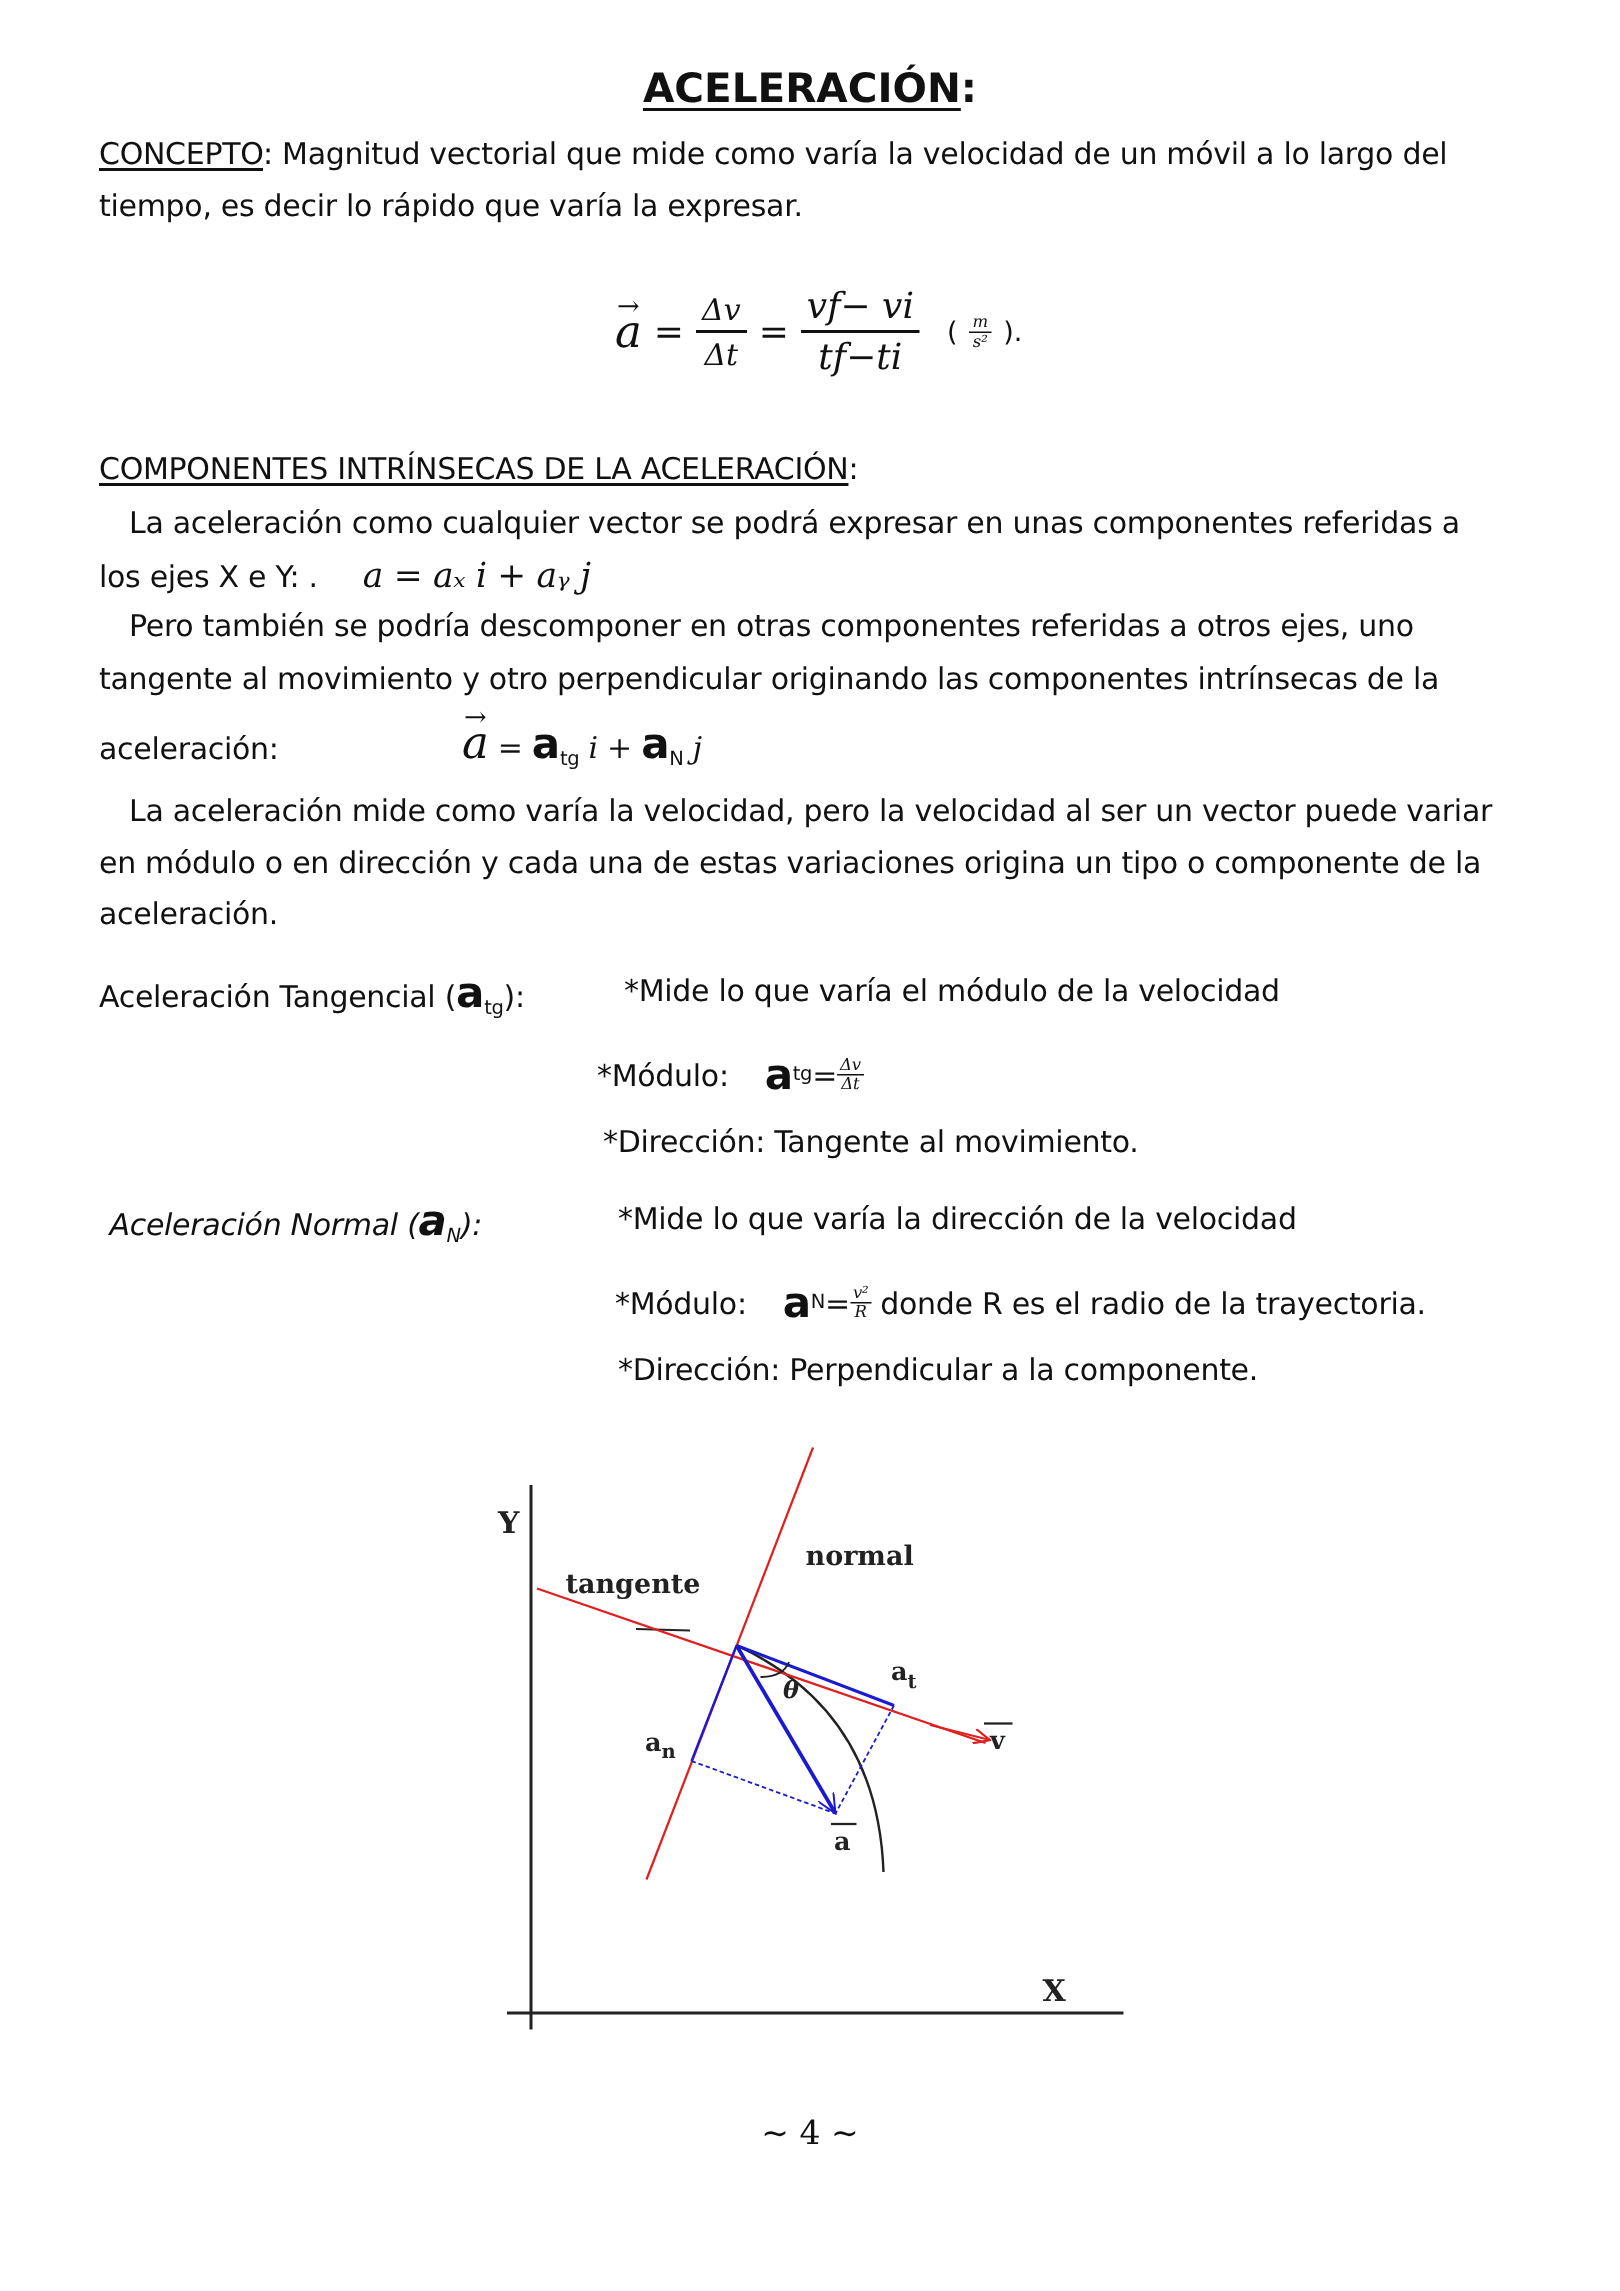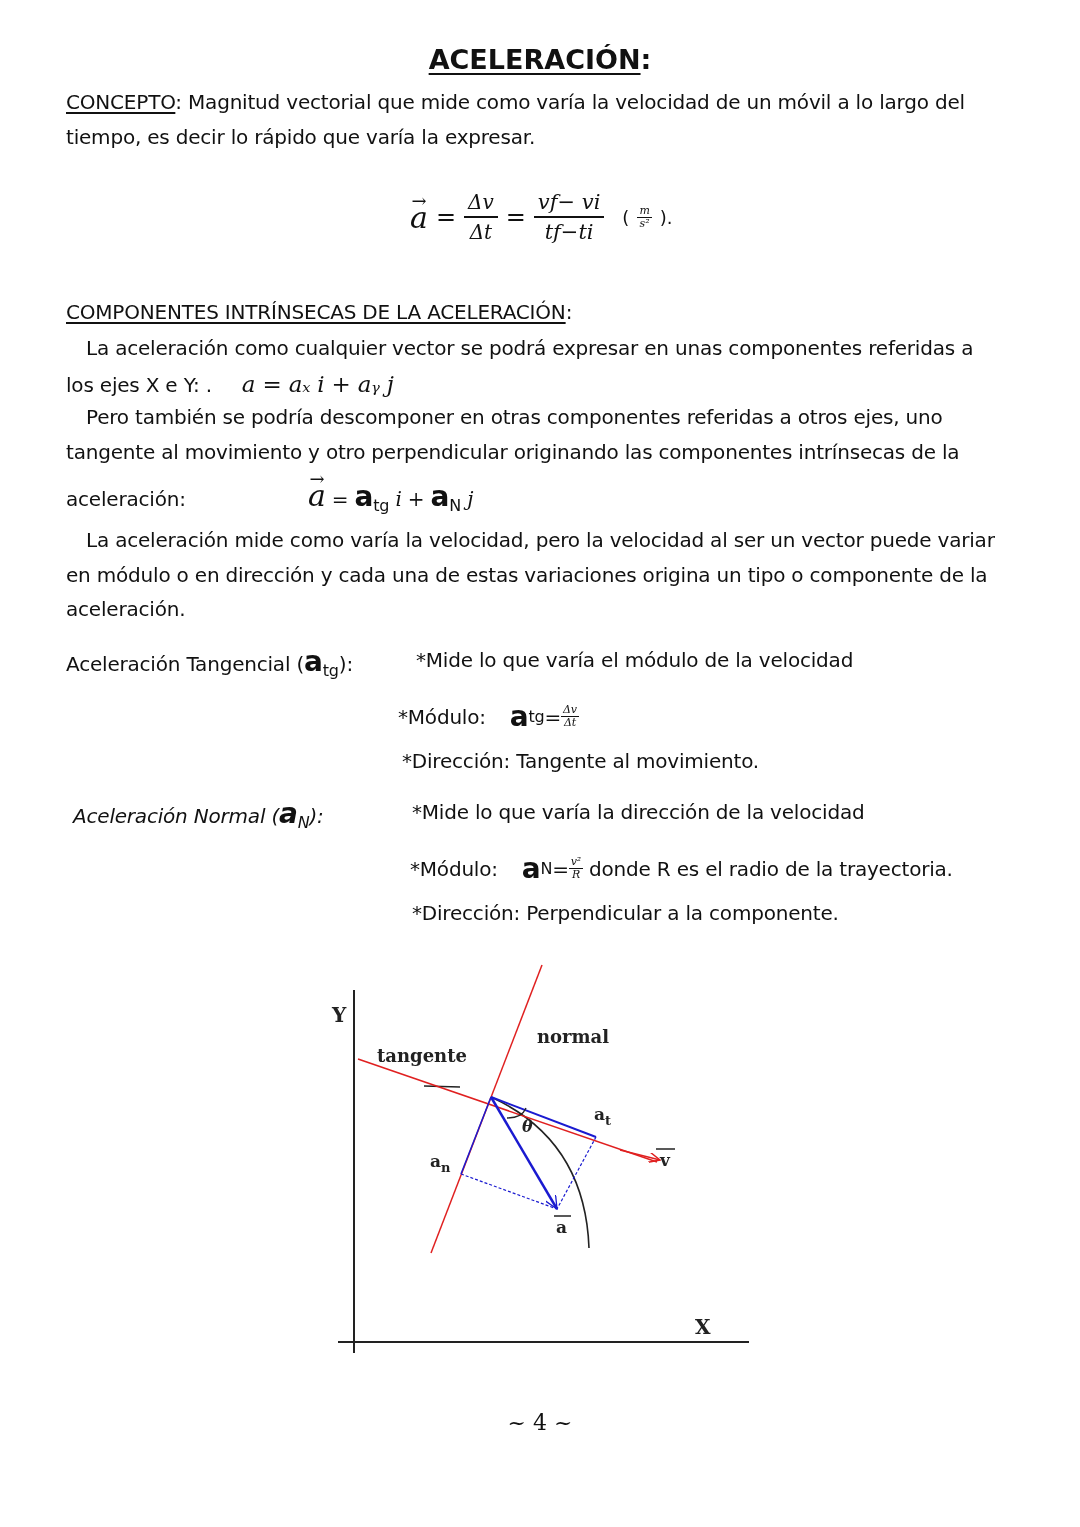--- a/index.html
+++ b/index.html
@@ -10,42 +10,42 @@
   .title { font-size:27px; font-weight:bold; left:0; width:1080px; text-align:center; top:44px; }
   .title u { text-decoration-thickness:2px; text-underline-offset:4px; }
   .u { text-decoration:underline; text-underline-offset:3px; }
   .serif { font-family:"DejaVu Serif", serif; font-style:italic; }
   .frac { display:inline-flex; flex-direction:column; align-items:center; vertical-align:middle; }
   .frac .num { border-bottom:2px solid #111; padding:0 4px 2px; }
   .frac .den { padding:2px 4px 0; }
   .sfrac { display:inline-flex; flex-direction:column; align-items:center; vertical-align:middle; font-size:11px; line-height:12px; }
   .sfrac .num { border-bottom:1px solid #111; padding:0 2px; }
   .big-a { font-size:28px; font-weight:bold; font-family:"DejaVu Sans", sans-serif; }
-  sub { font-size:16px; }
+  sub { font-size:13px; }
   .vec { position:relative; display:inline-block; }
   .vec::before { content:"\2192"; position:absolute; top:-0.55em; left:50%; transform:translateX(-50%); font-size:0.6em; font-style:normal; }
   svg text { font-family:"DejaVu Serif", serif; font-weight:bold; }
 </style>
 </head>
 <body>
 
 <div class="abs title"><u>ACELERACIÓN</u><span>:</span></div>
 
 <div class="abs txt" style="left:66px;top:90px;"><span class="u">CONCEPTO</span><span>: Magnitud vectorial que mide como varía la velocidad de un móvil a lo largo del</span></div>
 <div class="abs txt" style="left:66px;top:125px;">tiempo, es decir lo rápido que varía la expresar.</div>
 
 <div class="abs" style="left:410px;top:190px;font-size:24px;display:flex;align-items:center;gap:8px;">
   <span class="serif vec" style="font-size:30px;">a</span>
   <span>=</span>
   <span class="frac serif" style="font-size:20px;">
       <span class="num">Δv</span>
       <span class="den">Δt</span>
     </span>
   <span>=</span>
-  <span class="frac serif" style="font-size:21px;">
+  <span class="frac serif" style="font-size:24px;">
       <span class="num">vf− vi</span>
       <span class="den">tf−ti</span>
     </span>
   <span style="font-size:18px;margin-left:10px;">(</span>
     <span class="sfrac serif">
       <span class="num">m</span>
       <span class="den">s²</span>
     </span>
     <span style="font-size:18px;">).</span>
 </div>

